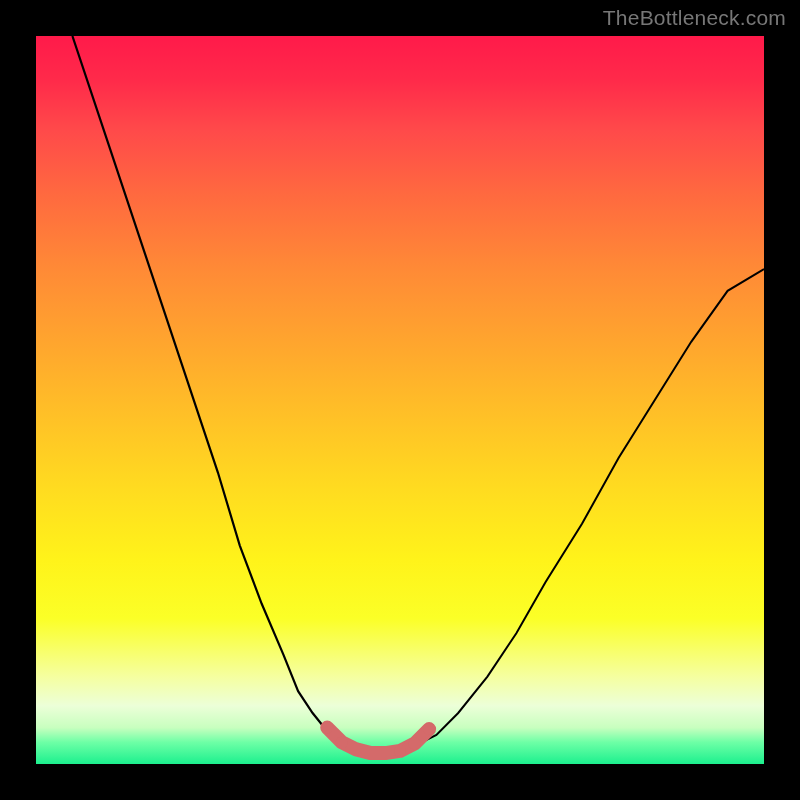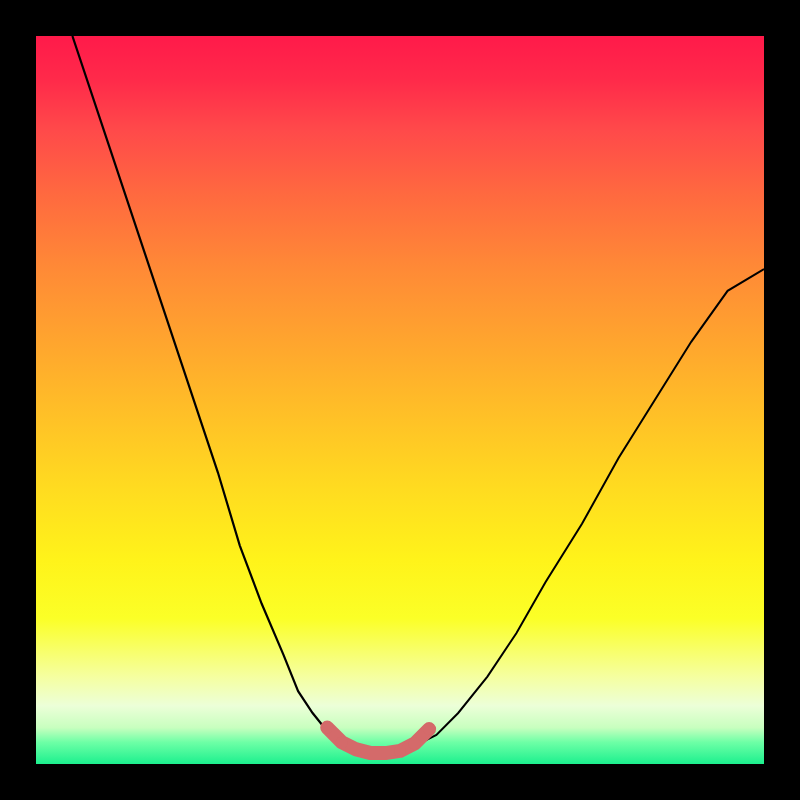--- a/index.html
+++ b/index.html
@@ -79,14 +79,15 @@
       <g>
           <circle cx="291.2" cy="691.6" r="6" fill="#d46a6a"></circle>
           <circle cx="305.8" cy="706.2" r="6" fill="#d46a6a"></circle>
           <circle cx="364.0" cy="714.9" r="6" fill="#d46a6a"></circle>
           <circle cx="378.6" cy="707.6" r="6" fill="#d46a6a"></circle>
           <circle cx="393.1" cy="693.1" r="6" fill="#d46a6a"></circle>
         </g>
     </svg>
   </div>
 
+  <div class="watermark">TheBottleneck.com</div>
 
 </div>
 
 </body></html>

